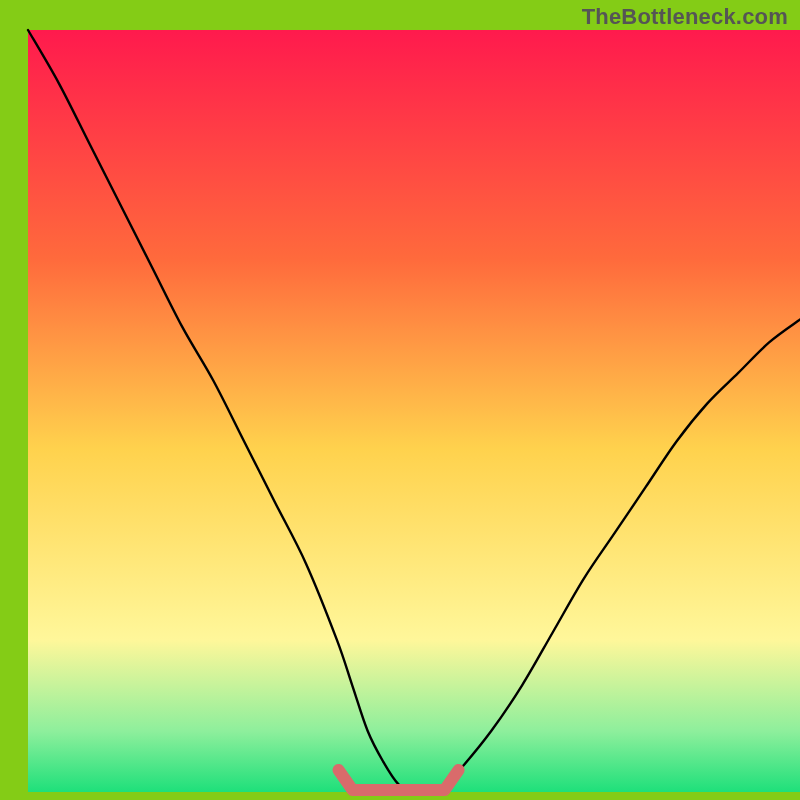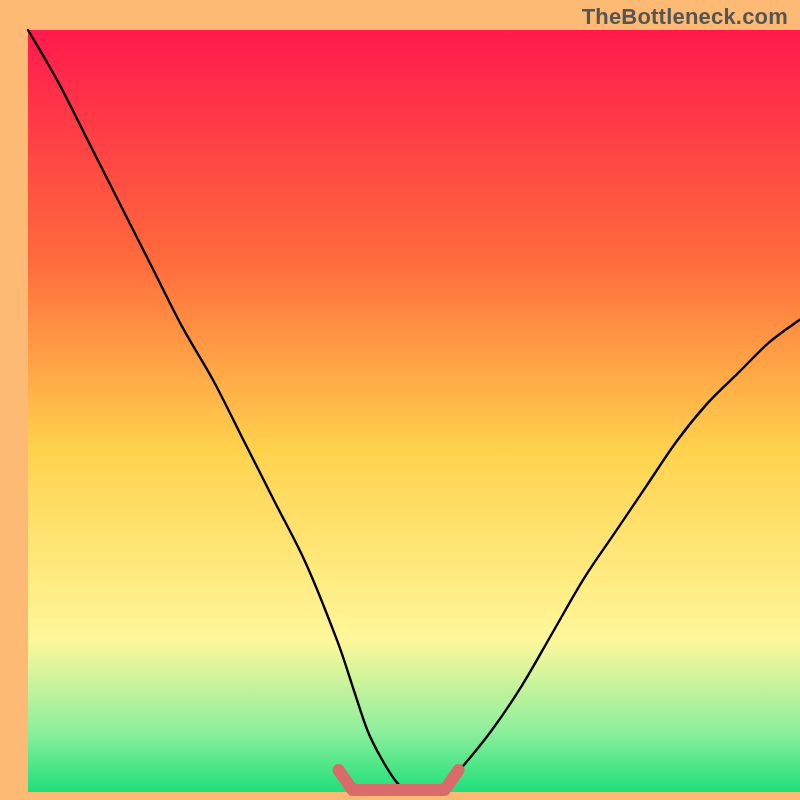--- a/index.html
+++ b/index.html
@@ -8,21 +8,21 @@
     width: 800px;
     height: 800px;
     background: #000;
     overflow: hidden;
     font-family: Arial, Helvetica, sans-serif;
   }
   .frame {
     position: relative;
     width: 800px;
     height: 800px;
-    background: #fdba74;
+    background: #84cc16;
   }
   .watermark {
     position: absolute;
     top: 4px;
     right: 12px;
     color: #555;
     font-size: 22px;
     font-weight: bold;
     letter-spacing: 0.2px;
     font-family: Arial, Helvetica, sans-serif;

